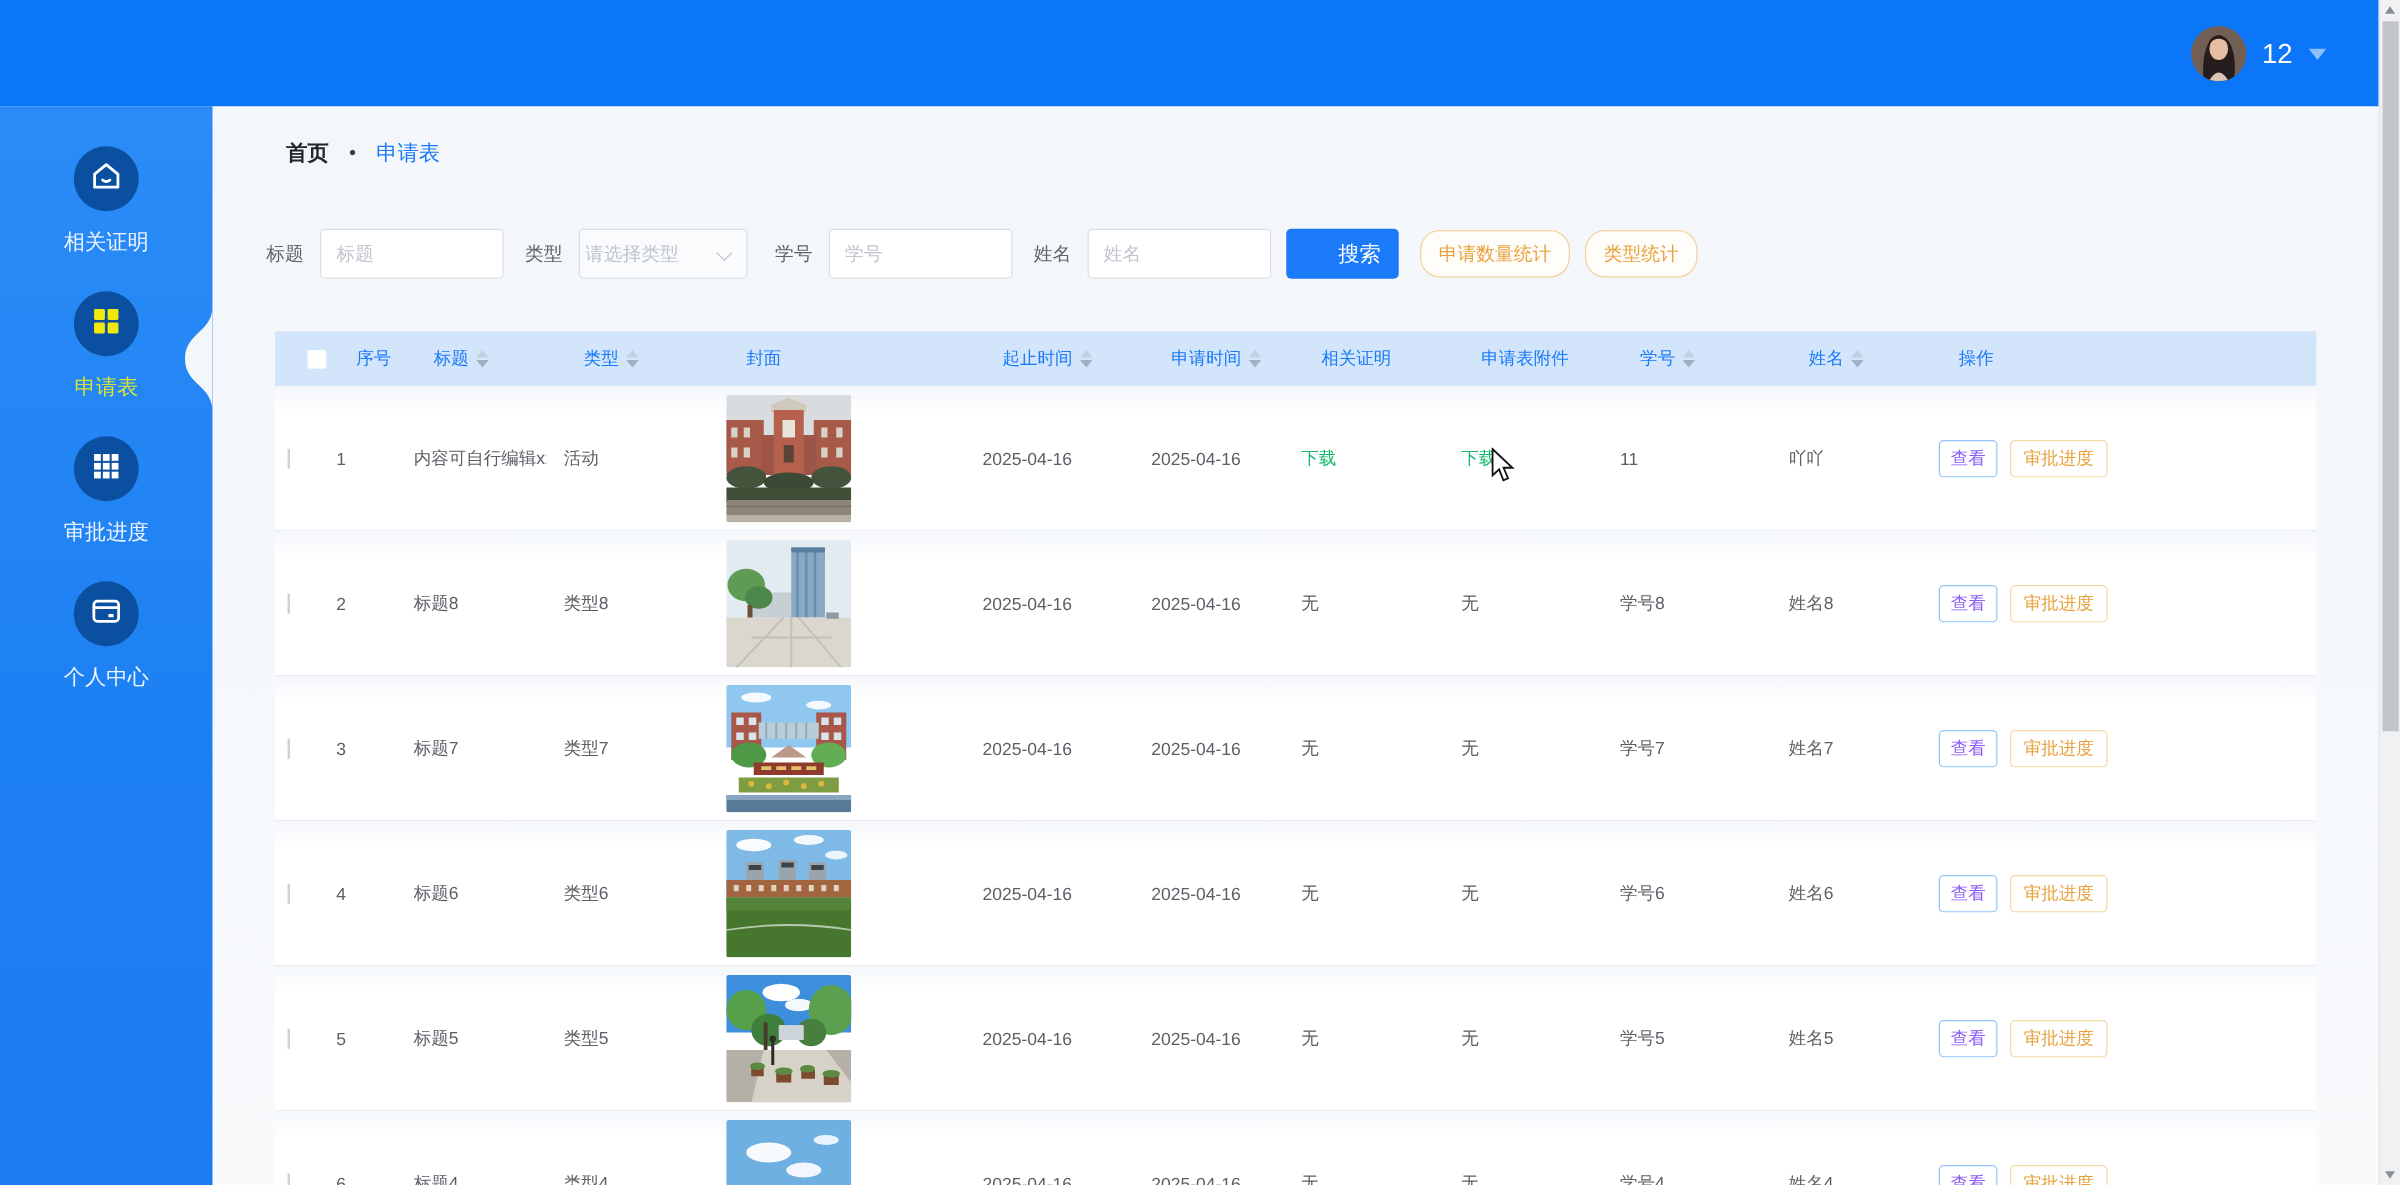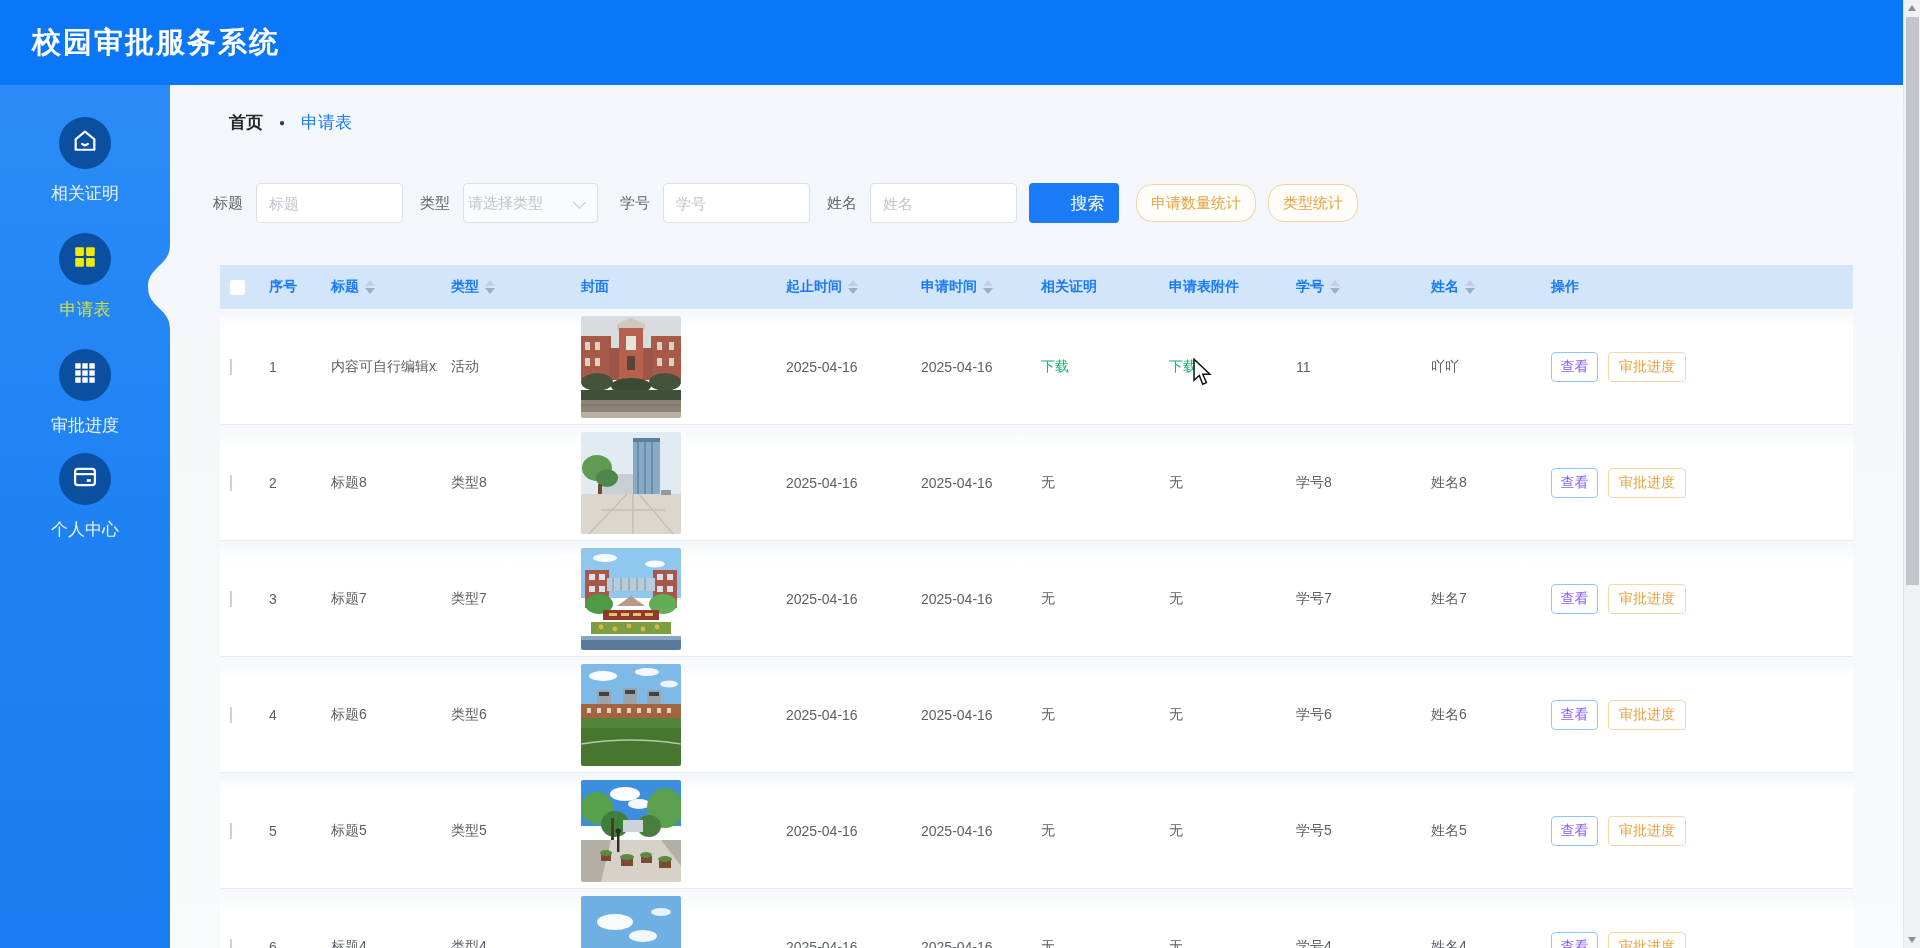--- a/index.html
+++ b/index.html
@@ -46,42 +46,55 @@
   .f-select { position:relative; width:135px; height:40px; margin-left:13px; border:1px solid #dcdfe6; border-radius:4px; background:#fafbfc; display:flex; align-items:center; padding:0 28px 0 4px; cursor:pointer; }
   .f-select .ph { color:#c0c4cc; font-size:15px; white-space:nowrap; overflow:hidden; }
   .chev { position:absolute; right:13px; top:14px; width:9px; height:9px; border-right:1.6px solid #c0c4cc; border-bottom:1.6px solid #c0c4cc; transform:rotate(45deg); }
   .ml17 { margin-left:17px; } .ml22 { margin-left:22px; } .ml12 { margin-left:12px; }
   .btn-search { width:90px; height:40px; margin-left:12px; background:#1a7af8; color:#fff; border:none; border-radius:4px; font-size:17px; font-family:inherit; cursor:pointer;padding-left:27px; }
   .btn-stat { height:38px; padding:0 14px; background:#fffdf9; border:1px solid #f1d3a0; border-radius:16px; color:#e8a23d; font-size:15px; font-family:inherit; cursor:pointer; }
 
   
   .table { position:absolute; left:50px; top:180px; width:1633px; }
   .t-row { display:grid; grid-template-columns:35px 62px 120px 130px 205px 135px 120px 128px 127px 135px 120px auto; align-items:center; }
-  .t-head { height:44px; background:#d3e5fb; color:#1a7af8; font-size:15px; font-weight:bold; }
+  .t-head { height:44px; background:#d3e5fb; color:#1a7af8; font-size:15px; font-weight:normal;padding-left:16px; }
   .t-head .cell { display:flex; align-items:center; }
   .cell { padding-left:14px; font-size:14px; overflow:hidden; white-space:nowrap; }
   .cell.ck { padding-left:10px; }
   .t-body .t-row { height:116px; background:linear-gradient(180deg,#f4f7fb 0px,#ffffff 22px); border-bottom:1px solid #e9edf3; }
   .checkbox { width:15px; height:15px; border:1px solid #ccd2db; border-radius:2px; background:#fff; cursor:pointer; }
   .sort-carets { display:inline-flex; flex-direction:column; margin-left:6px; }
   .sc-up { width:0; height:0; border-left:5px solid transparent; border-right:5px solid transparent; border-bottom:6px solid #c3cfdf; margin-bottom:2px; }
   .sc-dn { width:0; height:0; border-left:5px solid transparent; border-right:5px solid transparent; border-top:6px solid #9fb0c4; }
   .cover-img { display:block; border-radius:2px; }
   .link-dl { color:#12b76a; cursor:pointer; font-size:14px; }
   .txt-none { color:#5c6066; font-size:14px; }
   .btn-view { width:47px; height:30px; background:#fff; border:1px solid #93c5fb; border-radius:4px; color:#8b5cf6; font-size:14px; font-family:inherit; cursor:pointer; }
   .btn-progress { height:30px; padding:0 10px; margin-left:10px; background:#fff; border:1px solid #f3d8a4; border-radius:4px; color:#e8a23d; font-size:14px; font-family:inherit; cursor:pointer; }
 
   .cursor { position:absolute; left:1193px; top:358px; z-index:50; pointer-events:none; }
 </style>
 </head>
 <body>
 
 <div class="app-header">
-  <div class="app-title">校园审批服务系统</div>
+  <div class="header-right">
+    <div class="avatar">
+      <svg width="44" height="44" viewBox="0 0 44 44">
+        <rect width="44" height="44" fill="#7d6a5e"></rect>
+        <rect width="44" height="44" fill="#5f4f46" opacity="0.4"></rect>
+        <path d="M10 44 C8 26 12 8 22 7 C32 8 37 24 34 44 Z" fill="#241c1d"></path>
+        <ellipse cx="22" cy="18" rx="7.5" ry="9" fill="#e5bda2"></ellipse>
+        <path d="M14 14 Q22 6 30 14 Q30 9 22 8 Q14 9 14 14" fill="#241c1d"></path>
+        <path d="M14 44 Q22 30 30 44 Z" fill="#d9c4b2"></path>
+      </svg>
+    </div>
+    <div class="user-count">12</div>
+    <div class="hdr-caret"></div>
+  </div>
 </div>
 
 <div class="sidebar">
   <div id="sidebar-items">
       <div class="side-item" style="top: 32px;">
         <div class="side-circle">
           <span><svg width="28" height="28" viewBox="0 0 24 24" fill="none" stroke="currentColor" stroke-width="1.9" stroke-linejoin="round">
               <path d="M4 10.5 L12 4 L20 10.5 V19.5 H4 Z"></path>
               <path d="M9.5 14.5 Q12 16.8 14.5 14.5" stroke-linecap="round"></path>
             </svg></span>
@@ -108,21 +121,21 @@
               <rect x="3" y="9.5" width="5" height="5"></rect>
               <rect x="9.5" y="9.5" width="5" height="5"></rect>
               <rect x="16" y="9.5" width="5" height="5"></rect>
               <rect x="3" y="16" width="5" height="5"></rect>
               <rect x="9.5" y="16" width="5" height="5"></rect>
               <rect x="16" y="16" width="5" height="5"></rect>
             </svg></span>
         </div>
         <div class="side-label">审批进度</div>
       </div>
-      <div class="side-item" style="top: 368px;">
+      <div class="side-item" style="top: 380px;">
         <div class="side-circle">
           <span><svg width="28" height="28" viewBox="0 0 24 24" fill="none" stroke="currentColor" stroke-width="1.9">
               <rect x="3.5" y="5" width="17" height="14" rx="2.5"></rect>
               <line x1="3.5" y1="9.5" x2="20.5" y2="9.5"></line>
               <line x1="13.5" y1="15" x2="17" y2="15" stroke-width="2.3"></line>
             </svg></span>
         </div>
         <div class="side-label">个人中心</div>
       </div>
     </div>

